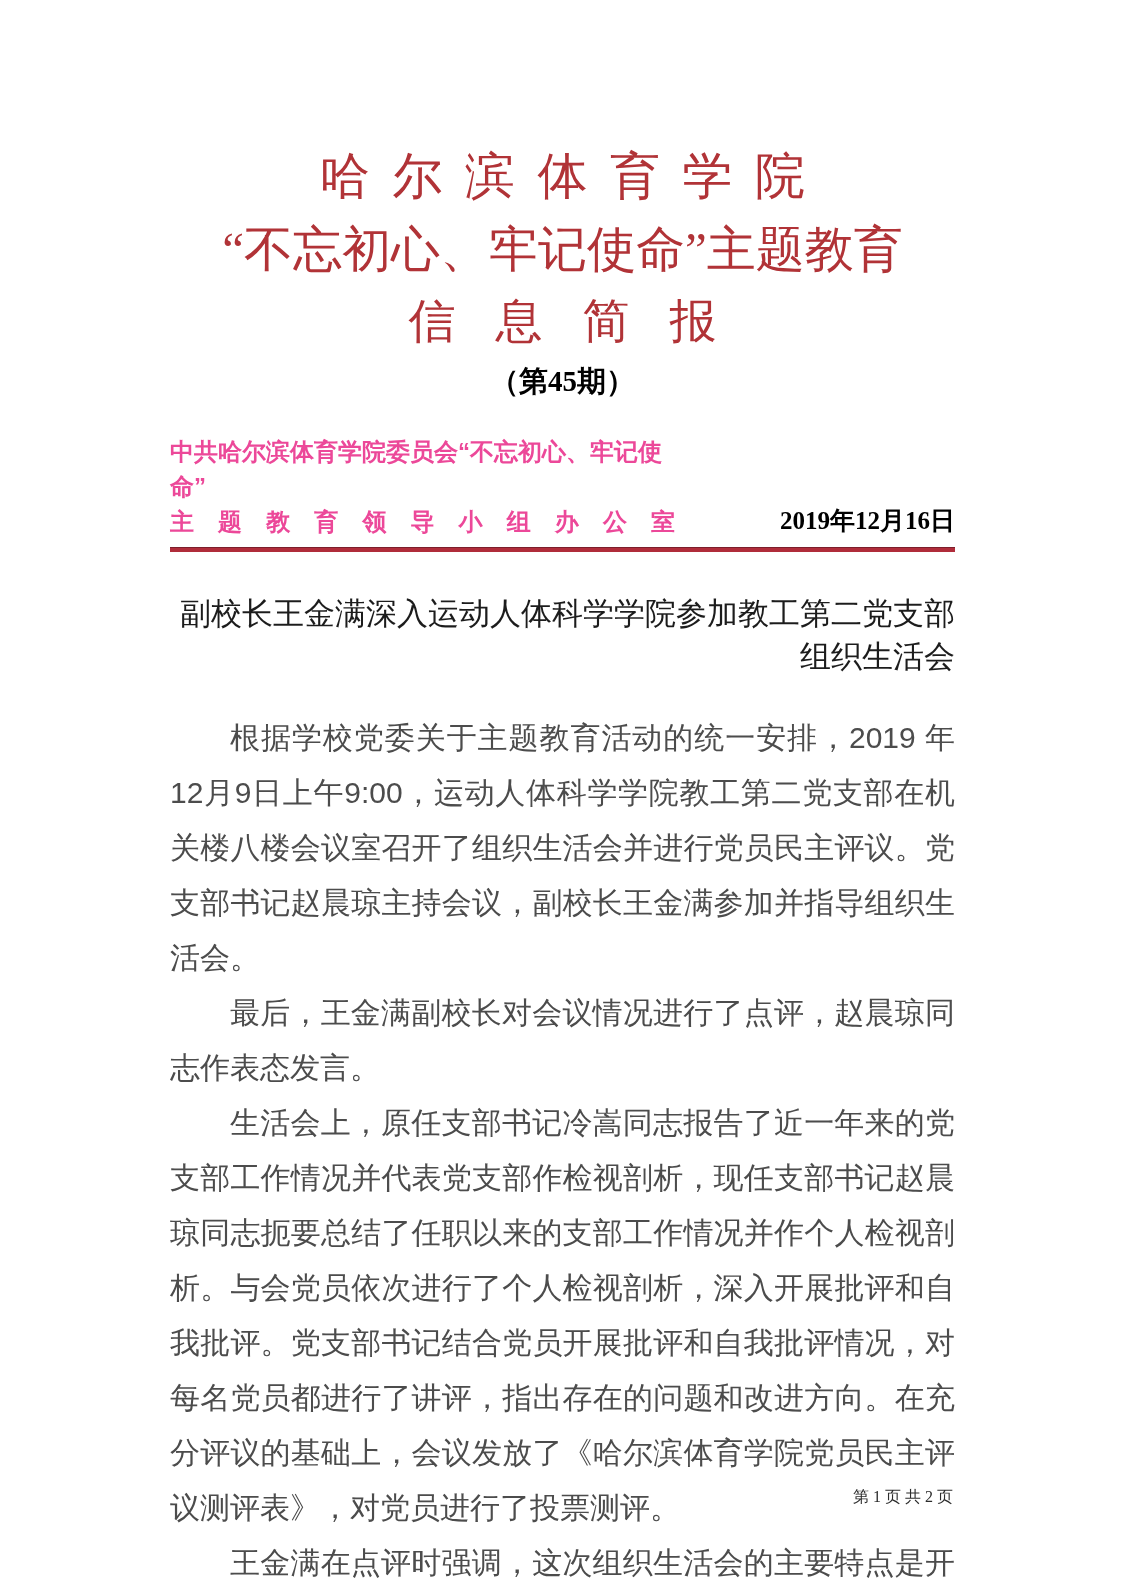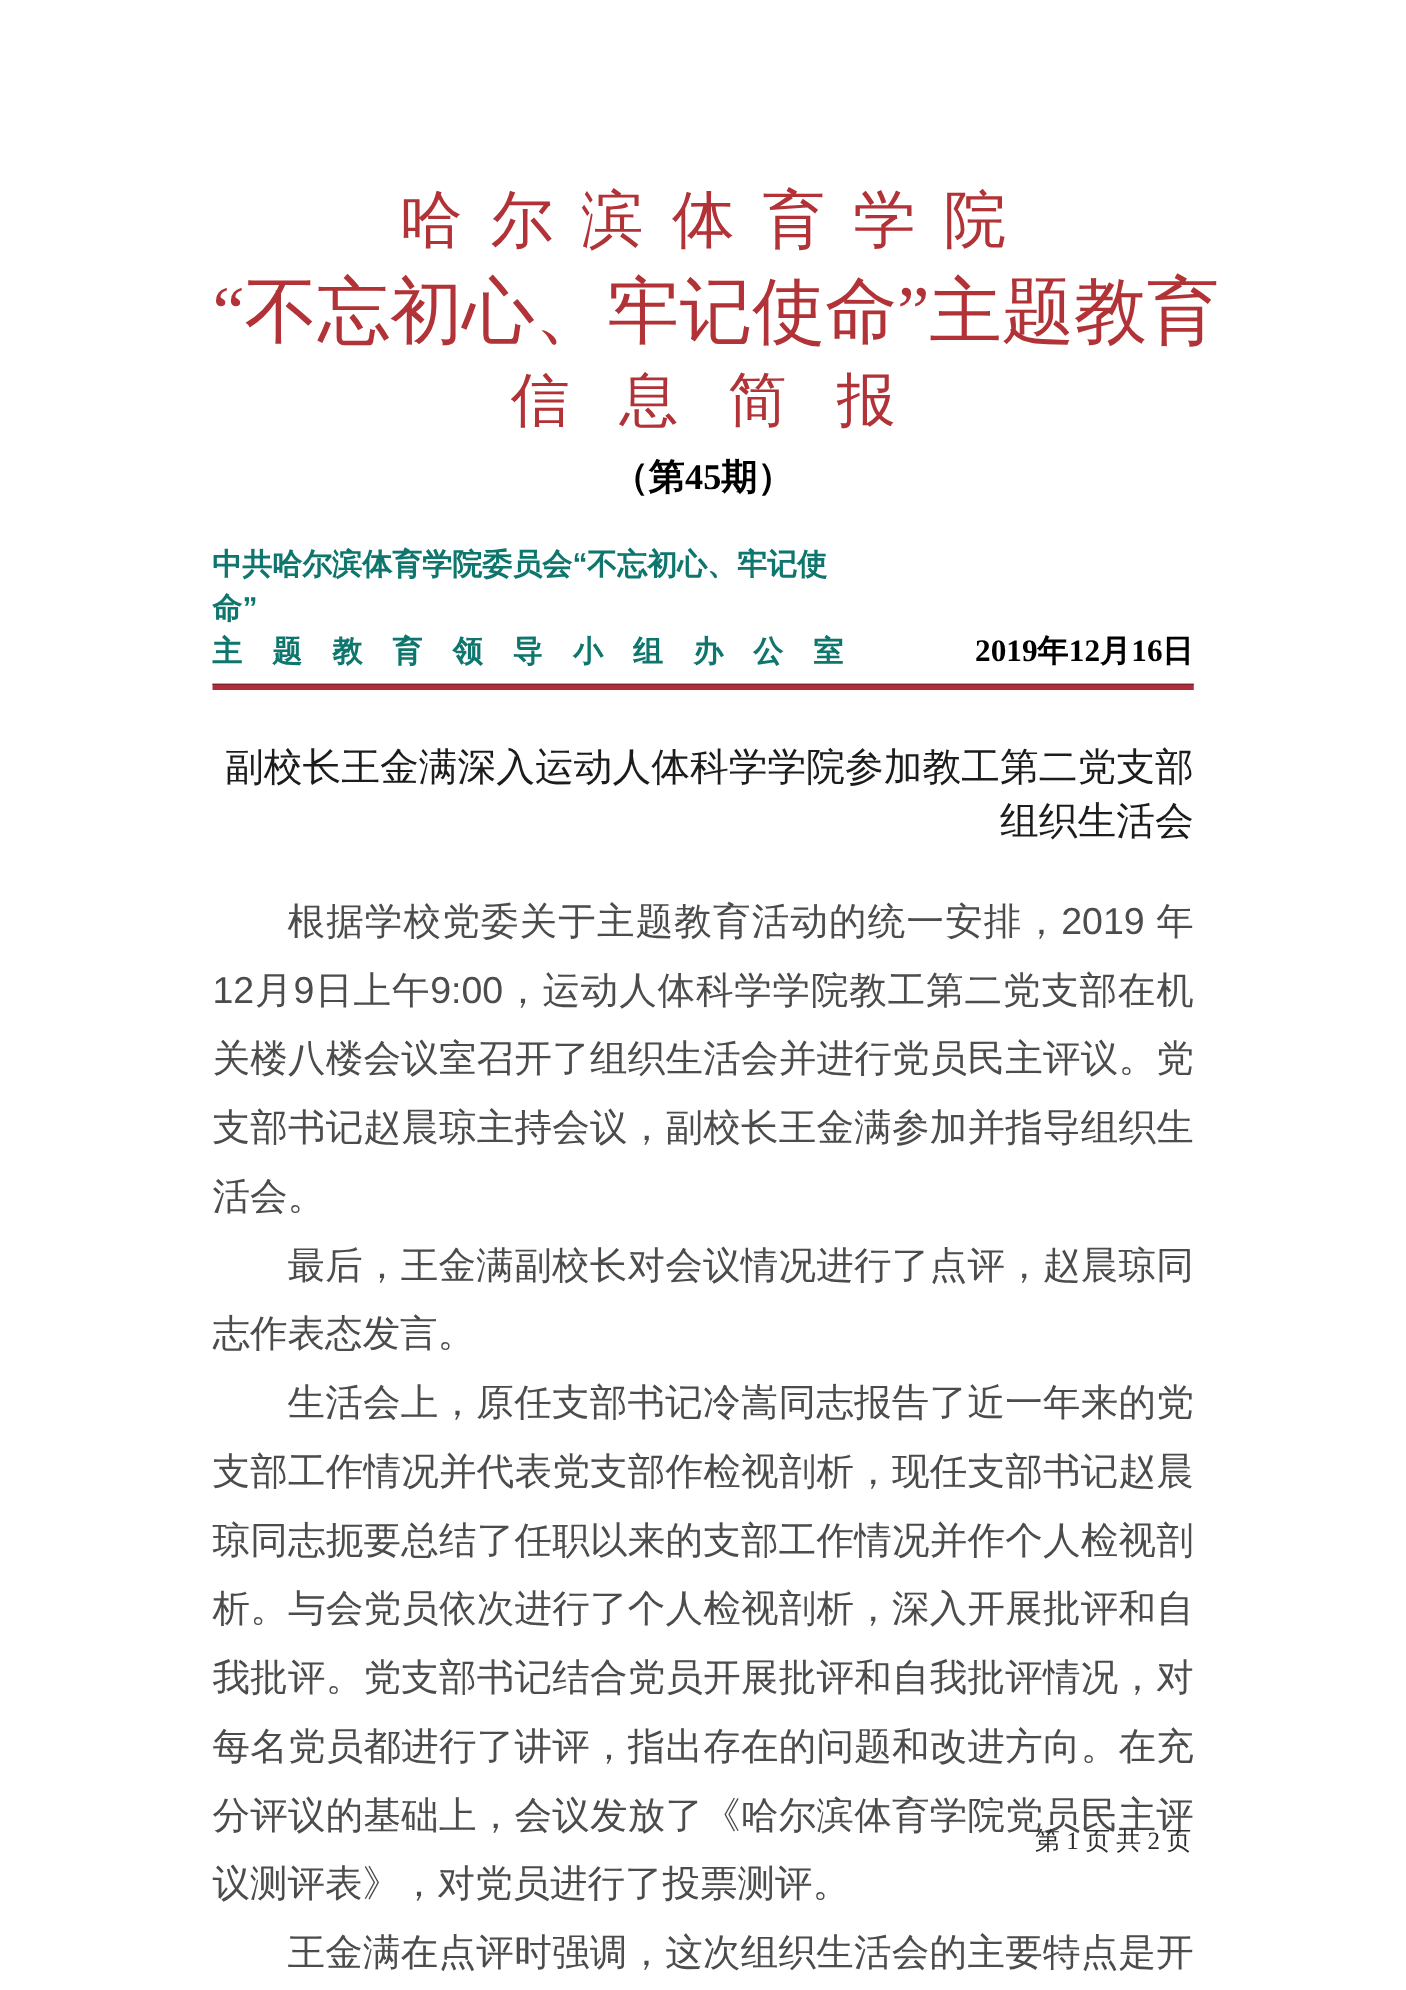--- a/index.html
+++ b/index.html
@@ -22,21 +22,21 @@
     color: var(--title-red, #b13337);
     font-size: 50px;
     line-height: 60px;
     text-align: center;
     letter-spacing: 0.45em;
     padding-left: 0.45em;
     white-space: nowrap;
   }
   .title-2 {
     color: var(--title-red, #b13337);
-    font-size: 58px;
+    font-size: 49px;
     line-height: 64px;
     text-align: center;
     margin-top: 12px;
     white-space: nowrap;
   }
   .title-3 {
     color: var(--title-red, #b13337);
     font-size: 47px;
     line-height: 58px;
     text-align: center;
@@ -55,21 +55,21 @@
   .issuer-row {
     display: flex;
     justify-content: space-between;
     align-items: flex-end;
     margin-top: 32px;
   }
   .issuer {
     width: 505px;
     font-family: "Liberation Sans", "DejaVu Sans", sans-serif;
     font-weight: bold;
-    color: #0f766e;
+    color: #ec4899;
     font-size: 24px;
     line-height: 35px;
   }
   .issuer-l2 {
     text-align: justify;
     text-align-last: justify;
   }
   .header-date {
     font-size: 25px;
     font-weight: bold;
@@ -101,22 +101,22 @@
   }
   .body-text p {
     margin: 0;
     text-indent: 2em;
     text-align: justify;
     text-justify: inter-ideograph;
   }
   .page-footer {
     position: absolute;
     right: 172px;
-    bottom: 106px;
-    font-size: 20px;
+    bottom: 84px;
+    font-size: 16px;
     color: #2c2c2c;
     font-family: "Liberation Serif", "DejaVu Serif", serif;
   }
 </style>
 </head>
 <body>
 
 <div class="page">
 
   <header>

